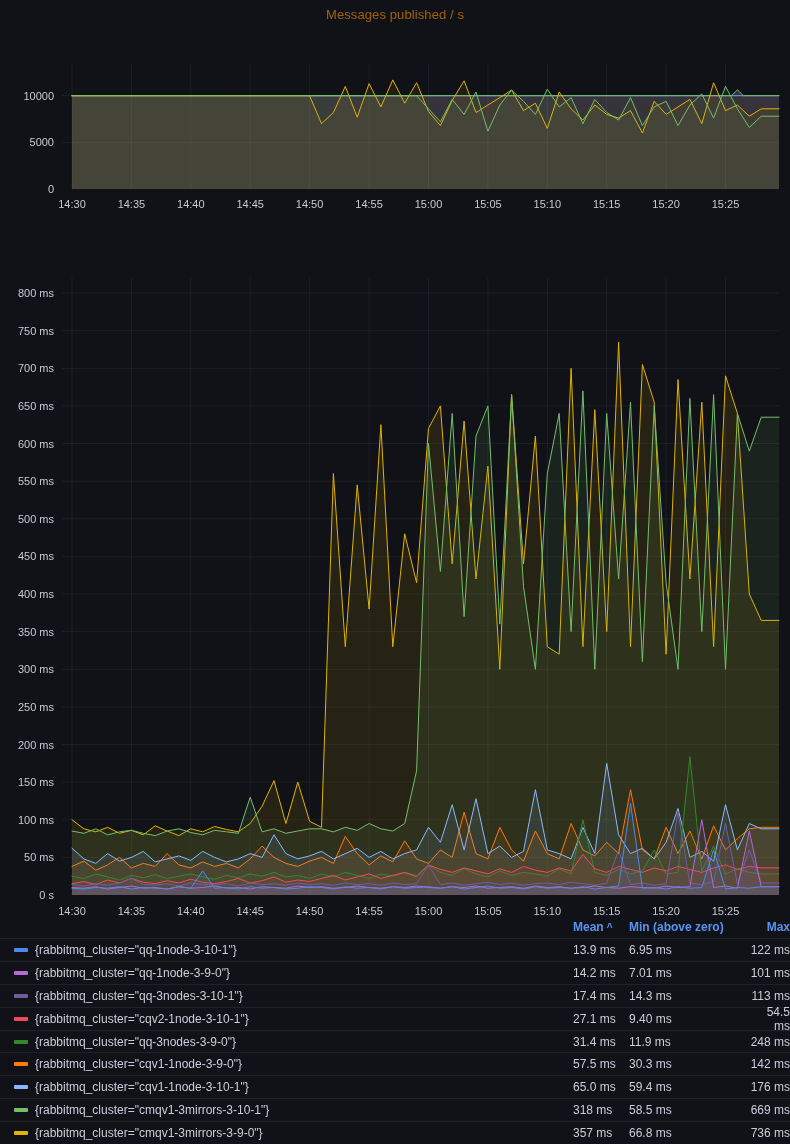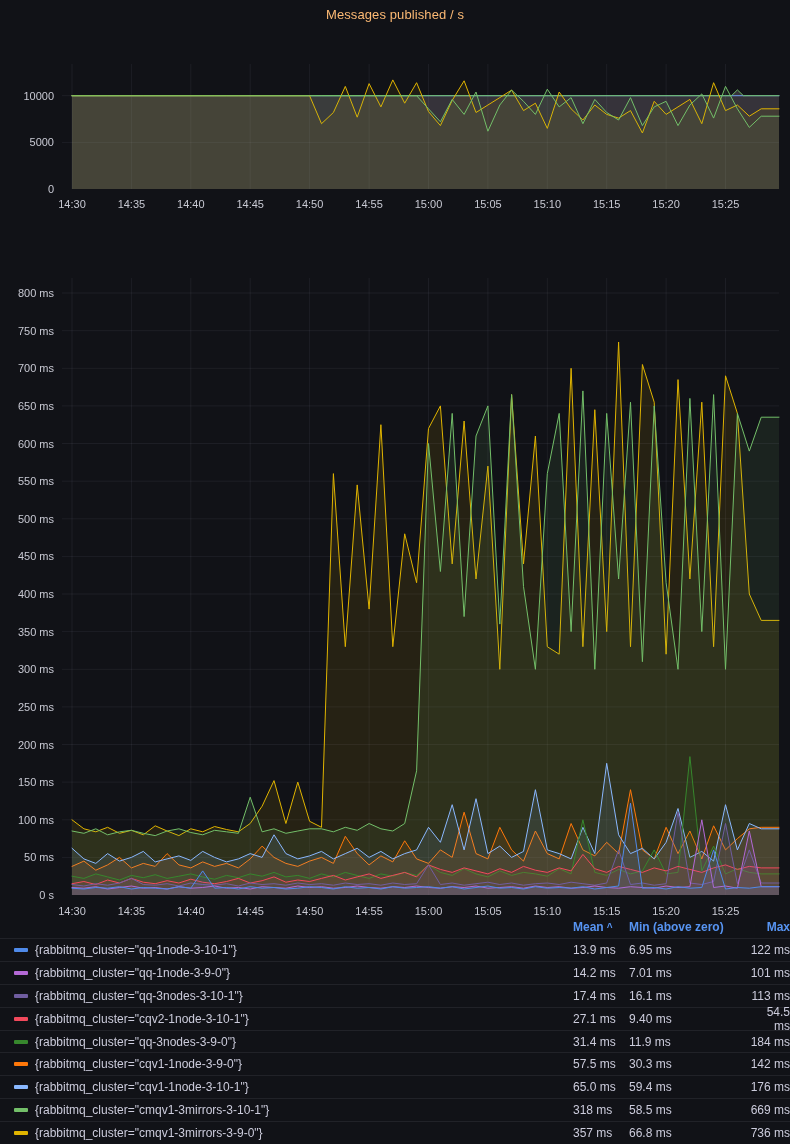--- a/index.html
+++ b/index.html
@@ -1,18 +1,18 @@
 <!DOCTYPE html>
 <html><head>
 <meta charset="utf-8">
 <style>
   html,body{margin:0;padding:0;background:#111217;}
   body{width:790px;height:1144px;overflow:hidden;font-family:"Liberation Sans",sans-serif;}
   .stage{position:relative;width:790px;height:1144px;background:#111217;}
-  .panel-title{position:absolute;left:0;width:790px;text-align:center;color:#fdba74;
+  .panel-title{position:absolute;left:0;width:790px;text-align:center;color:#a16207;
     font-size:13px;font-weight:500;letter-spacing:.1px;}
   #title1{top:7px;}
   #title2{top:237px;}
   svg{position:absolute;left:0;display:block;}
   #chart1{top:0;}
   #chart2{top:230px;}
   .grid{stroke:rgba(204,204,220,0.07);stroke-width:1;}
   .tick{fill:#C8C9D3;font-size:11px;font-family:"Liberation Sans",sans-serif;}
   .legend{position:absolute;top:916px;left:0;width:790px;height:228px;display:flex;
     flex-direction:column;font-size:12px;color:#CCCCDC;}
@@ -176,40 +176,40 @@
         <div class="col-mean">14.2 ms</div>
         <div class="col-min">7.01 ms</div>
         <div class="col-max">101 ms</div>
       </div>
       <div class="lrow ldata">
         <div class="col-name">
           <span class="swatch" style="background: rgb(112, 93, 160);"></span>
           <span>{rabbitmq_cluster="qq-3nodes-3-10-1"}</span>
         </div>
         <div class="col-mean">17.4 ms</div>
-        <div class="col-min">16.1 ms</div>
+        <div class="col-min">14.3 ms</div>
         <div class="col-max">113 ms</div>
       </div>
       <div class="lrow ldata">
         <div class="col-name">
           <span class="swatch" style="background: rgb(242, 73, 92);"></span>
           <span>{rabbitmq_cluster="cqv2-1node-3-10-1"}</span>
         </div>
         <div class="col-mean">27.1 ms</div>
         <div class="col-min">9.40 ms</div>
         <div class="col-max">54.5 ms</div>
       </div>
       <div class="lrow ldata">
         <div class="col-name">
           <span class="swatch" style="background: rgb(55, 135, 45);"></span>
           <span>{rabbitmq_cluster="qq-3nodes-3-9-0"}</span>
         </div>
         <div class="col-mean">31.4 ms</div>
         <div class="col-min">11.9 ms</div>
-        <div class="col-max">184 ms</div>
+        <div class="col-max">248 ms</div>
       </div>
       <div class="lrow ldata">
         <div class="col-name">
           <span class="swatch" style="background: rgb(255, 120, 10);"></span>
           <span>{rabbitmq_cluster="cqv1-1node-3-9-0"}</span>
         </div>
         <div class="col-mean">57.5 ms</div>
         <div class="col-min">30.3 ms</div>
         <div class="col-max">142 ms</div>
       </div>

